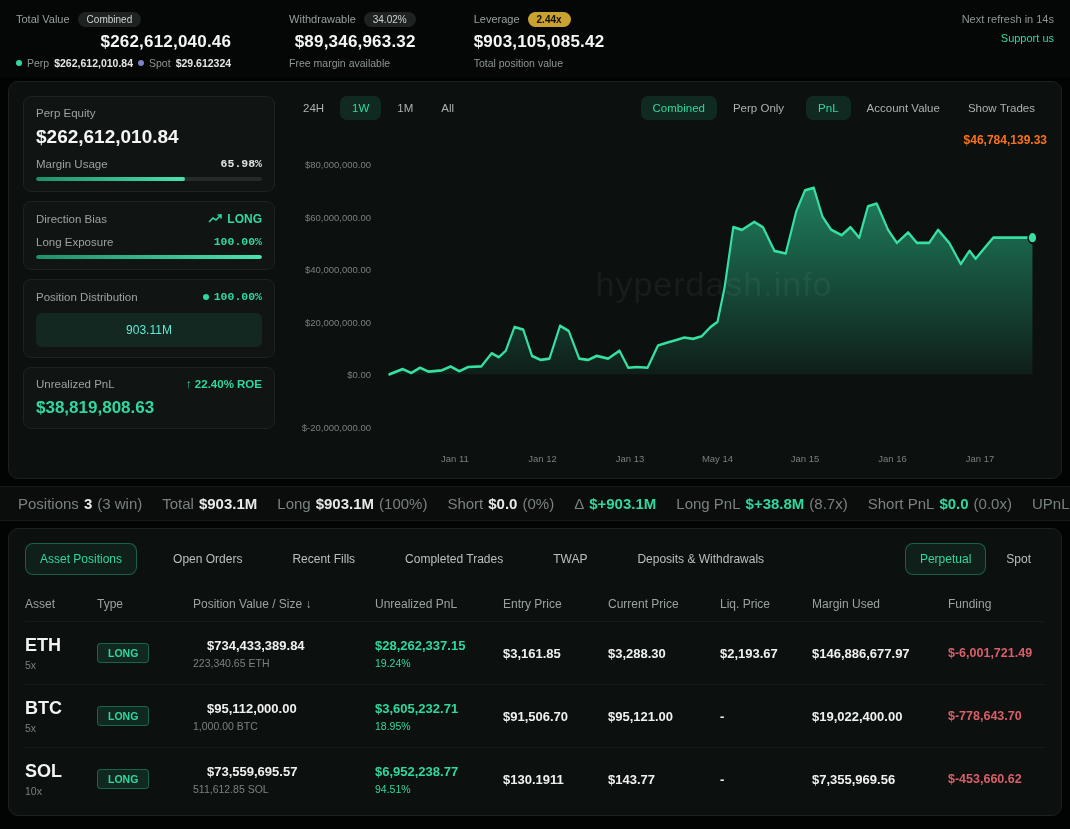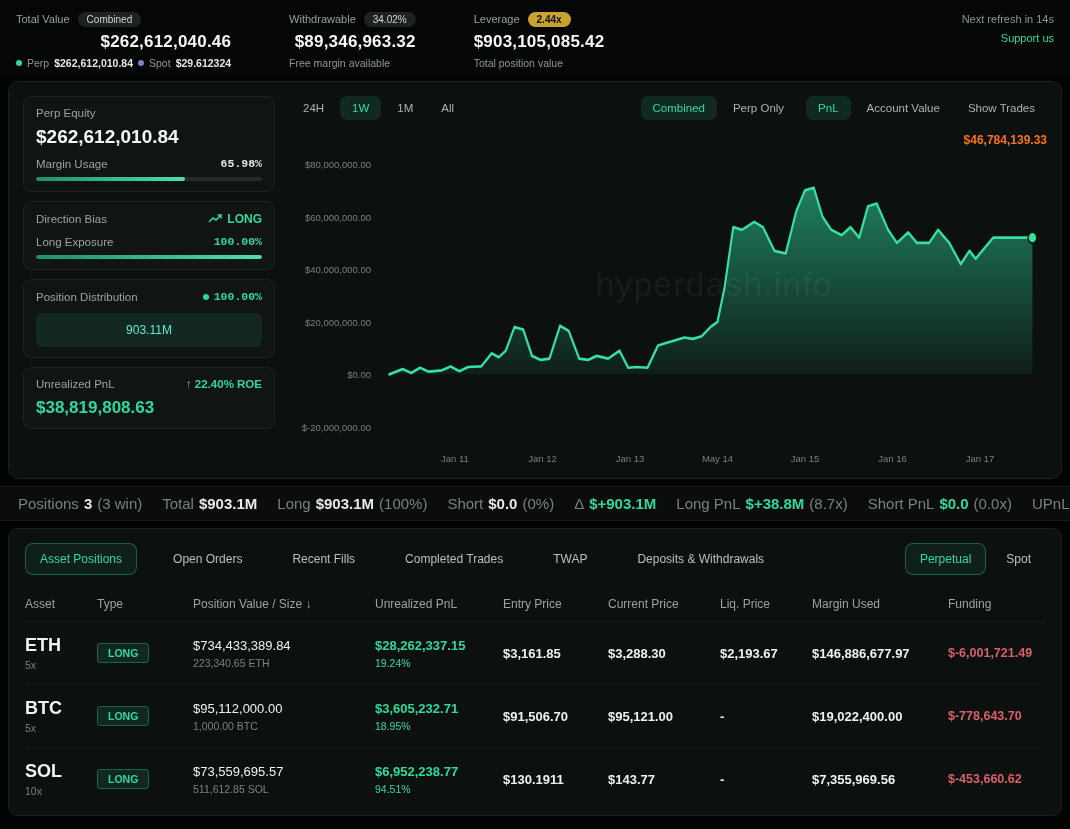--- a/index.html
+++ b/index.html
@@ -80,21 +80,21 @@
 
   .ptable { margin-top:16px; }
   .trow { display:grid; grid-template-columns:72px 96px 182px 128px 105px 112px 92px 136px 1fr;
     align-items:center; }
   .thead { font-size:12px; color:#9aa3a0; padding:6px 0 10px 0; }
   .tbody-row { padding:13px 0; border-top:1px solid #161b19; }
   .asset-sym { font-size:18px; font-weight:bold; color:#f2f4f3; }
   .asset-lev { font-size:10.5px; color:#79827f; margin-top:3px; }
   .type-pill { display:inline-block; font-size:10.5px; font-weight:bold; color:#2fd99e;
     background:rgba(47,217,158,0.12); border:1px solid rgba(47,217,158,0.35); border-radius:4px; padding:3px 10px; }
-  .cell-main { font-size:13px; font-weight:normal; color:#eef1f0; }
+  .cell-main { font-size:13px; font-weight:bold; color:#eef1f0;margin-left:14px; }
   .cell-sub { font-size:10.5px; color:#79827f; margin-top:4px; }
   .cell-plain { font-size:13px; font-weight:bold; color:#eef1f0; }
   .pnl-main { font-size:13px; font-weight:bold; color:#2fd99e; }
   .pnl-sub { font-size:10.5px; color:#2fd99e; margin-top:4px; }
   .funding { font-size:12.5px; font-weight:bold; color:#d95f6a; }
 </style>
 </head>
 <body>
 
 <div class="topbar">

